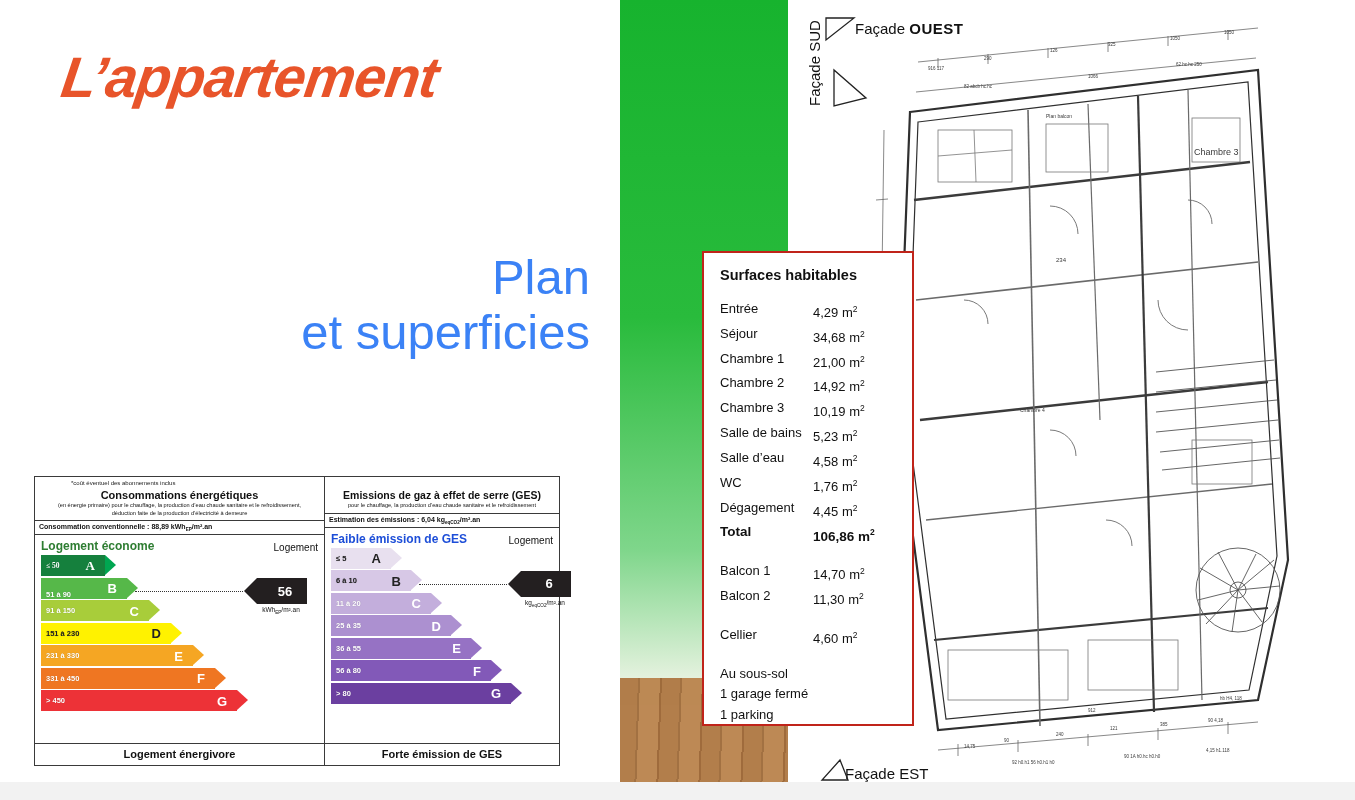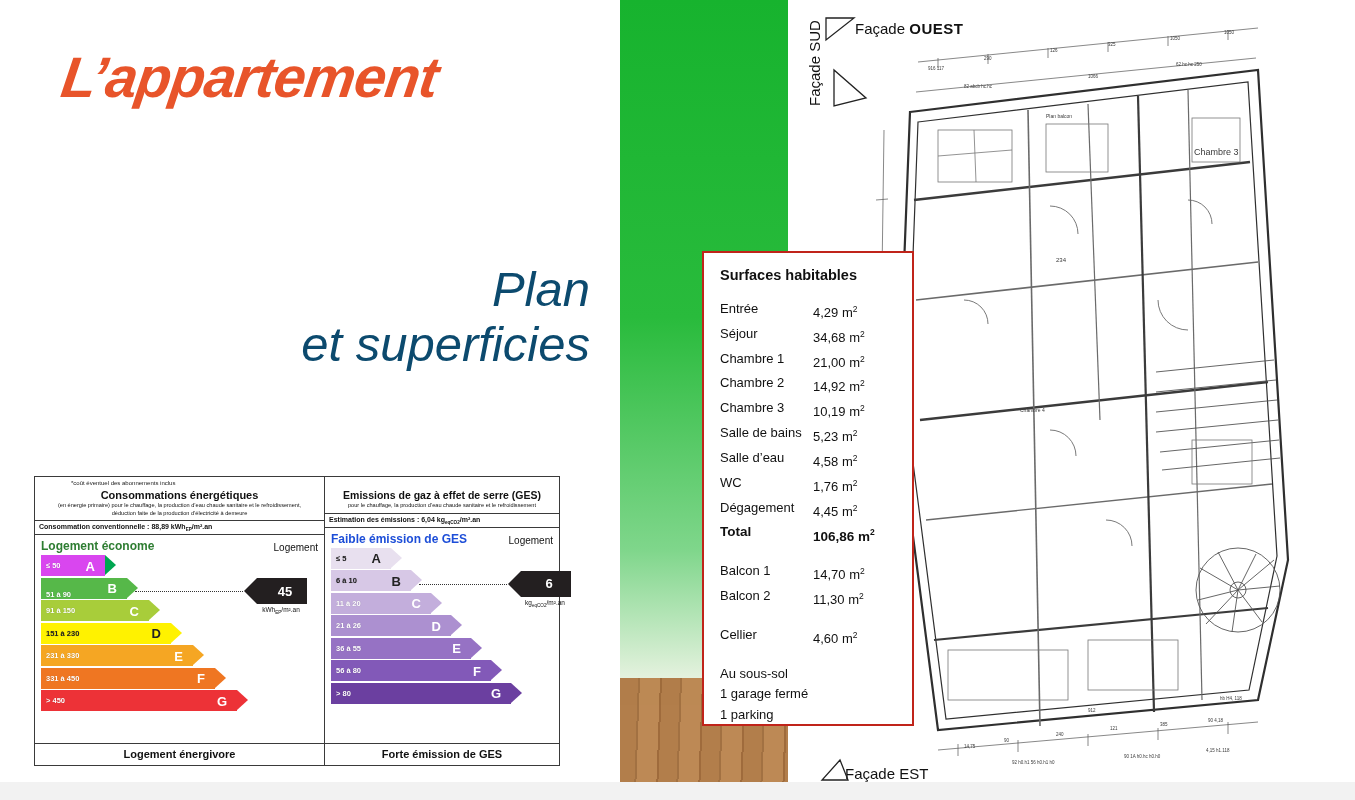--- a/index.html
+++ b/index.html
@@ -13,23 +13,23 @@
 
   
   .left{position:absolute;left:0;top:0;width:620px;height:782px;background:#fff;}
   .title{
     position:absolute;left:62px;top:44px;
     font-size:57px;font-weight:bold;color:#e8542a;
     letter-spacing:-1px;font-style:italic;
     transform:skewX(-8deg);
   }
   .subtitle{
-    position:absolute;right:30px;top:262px;
-    text-align:right;color:#0c4a6e;
-    font-size:49px;line-height:1.12;font-weight:400;font-style:italic;
+    position:absolute;right:30px;top:250px;
+    text-align:right;color:#3b82f6;
+    font-size:49px;line-height:1.12;font-weight:400;
   }
 
   
   .dpe{
     position:absolute;left:34px;top:476px;width:526px;height:290px;
     border:1px solid #3a3a3a;background:#fff;box-sizing:border-box;
     font-size:9px;color:#111;
   }
   .dpe-col{position:absolute;top:0;bottom:0;box-sizing:border-box;}
   .dpe-left{left:0;width:290px;border-right:1px solid #3a3a3a;}
@@ -164,21 +164,21 @@
         <div class="dpe-head">Consommations énergétiques</div>
         <div class="dpe-sub">(en énergie primaire) pour le chauffage, la production d’eau chaude sanitaire et le refroidissement, déduction faite de la production d’électricité à demeure</div>
         <div class="dpe-conso">
           <span>Consommation conventionnelle : 88,89 kWh</span><sub>EP</sub><span>/m².an</span>
         </div>
         <div class="dpe-rowhead">
           <span class="l">Logement économe</span>
           <span class="r">Logement</span>
         </div>
         <div class="bars" id="energy-bars">
-            <div class="bar" style="width: 64px; background: #d946ef; --c: #00a651;">
+            <div class="bar" style="width: 64px; background: #15803d; font-family: Liberation Serif, serif; --c: #00a651;">
               <span class="rng">≤ 50</span>
               <span class="ltr">A</span>
             </div>
             <div class="bar" style="width: 86px; background: rgb(86, 184, 73); align-items: flex-end; --c: #56b849;">
               <span class="rng">51 à 90</span>
               <span class="ltr">B</span>
             </div>
             <div class="bar" style="width: 108px; background: rgb(168, 205, 58); --c: #a8cd3a;">
               <span class="rng">91 à 150</span>
               <span class="ltr">C</span>
@@ -192,21 +192,21 @@
               <span class="ltr">E</span>
             </div>
             <div class="bar" style="width: 174px; background: rgb(239, 118, 34); --c: #ef7622;">
               <span class="rng">331 à 450</span>
               <span class="ltr">F</span>
             </div>
             <div class="bar" style="width: 196px; background: rgb(237, 50, 55); --c: #ed3237;">
               <span class="rng">&gt; 450</span>
               <span class="ltr">G</span>
             </div>
-            <div class="arrow-val" style="top: 23px; left: 222px;">45</div>
+            <div class="arrow-val" style="top: 23px; left: 222px;">56</div>
             <div class="arrow-unit" style="top: 51px; left: 216px;"><span>kWh</span><sub>EP</sub><span>/m².an</span></div>
             <div class="dotted" style="top: 36px; left: 100px; width: 108px;"></div>
           </div>
         <div class="dpe-foot green">Logement énergivore</div>
       </div>
 
       <div class="dpe-col dpe-right">
         <div class="dpe-head small">Emissions de gaz à effet de serre (GES)</div>
         <div class="dpe-sub">pour le chauffage, la production d’eau chaude sanitaire et le refroidissement</div>
         <div class="dpe-conso">
@@ -223,21 +223,21 @@
             </div>
             <div class="bar" style="width: 80px; background: rgb(215, 200, 230); --c: #d7c8e6;">
               <span class="rng" style="color: rgb(34, 34, 34);">6 à 10</span>
               <span class="ltr" style="color: rgb(34, 34, 34);">B</span>
             </div>
             <div class="bar" style="width: 100px; background: rgb(195, 174, 220); --c: #c3aedc;">
               <span class="rng">11 à 20</span>
               <span class="ltr">C</span>
             </div>
             <div class="bar" style="width: 120px; background: rgb(172, 144, 208); --c: #ac90d0;">
-              <span class="rng">21 à 26</span>
+              <span class="rng">25 à 35</span>
               <span class="ltr">D</span>
             </div>
             <div class="bar" style="width: 140px; background: rgb(150, 114, 196); --c: #9672c4;">
               <span class="rng">36 à 55</span>
               <span class="ltr">E</span>
             </div>
             <div class="bar" style="width: 160px; background: rgb(130, 89, 184); --c: #8259b8;">
               <span class="rng">56 à 80</span>
               <span class="ltr">F</span>
             </div>

